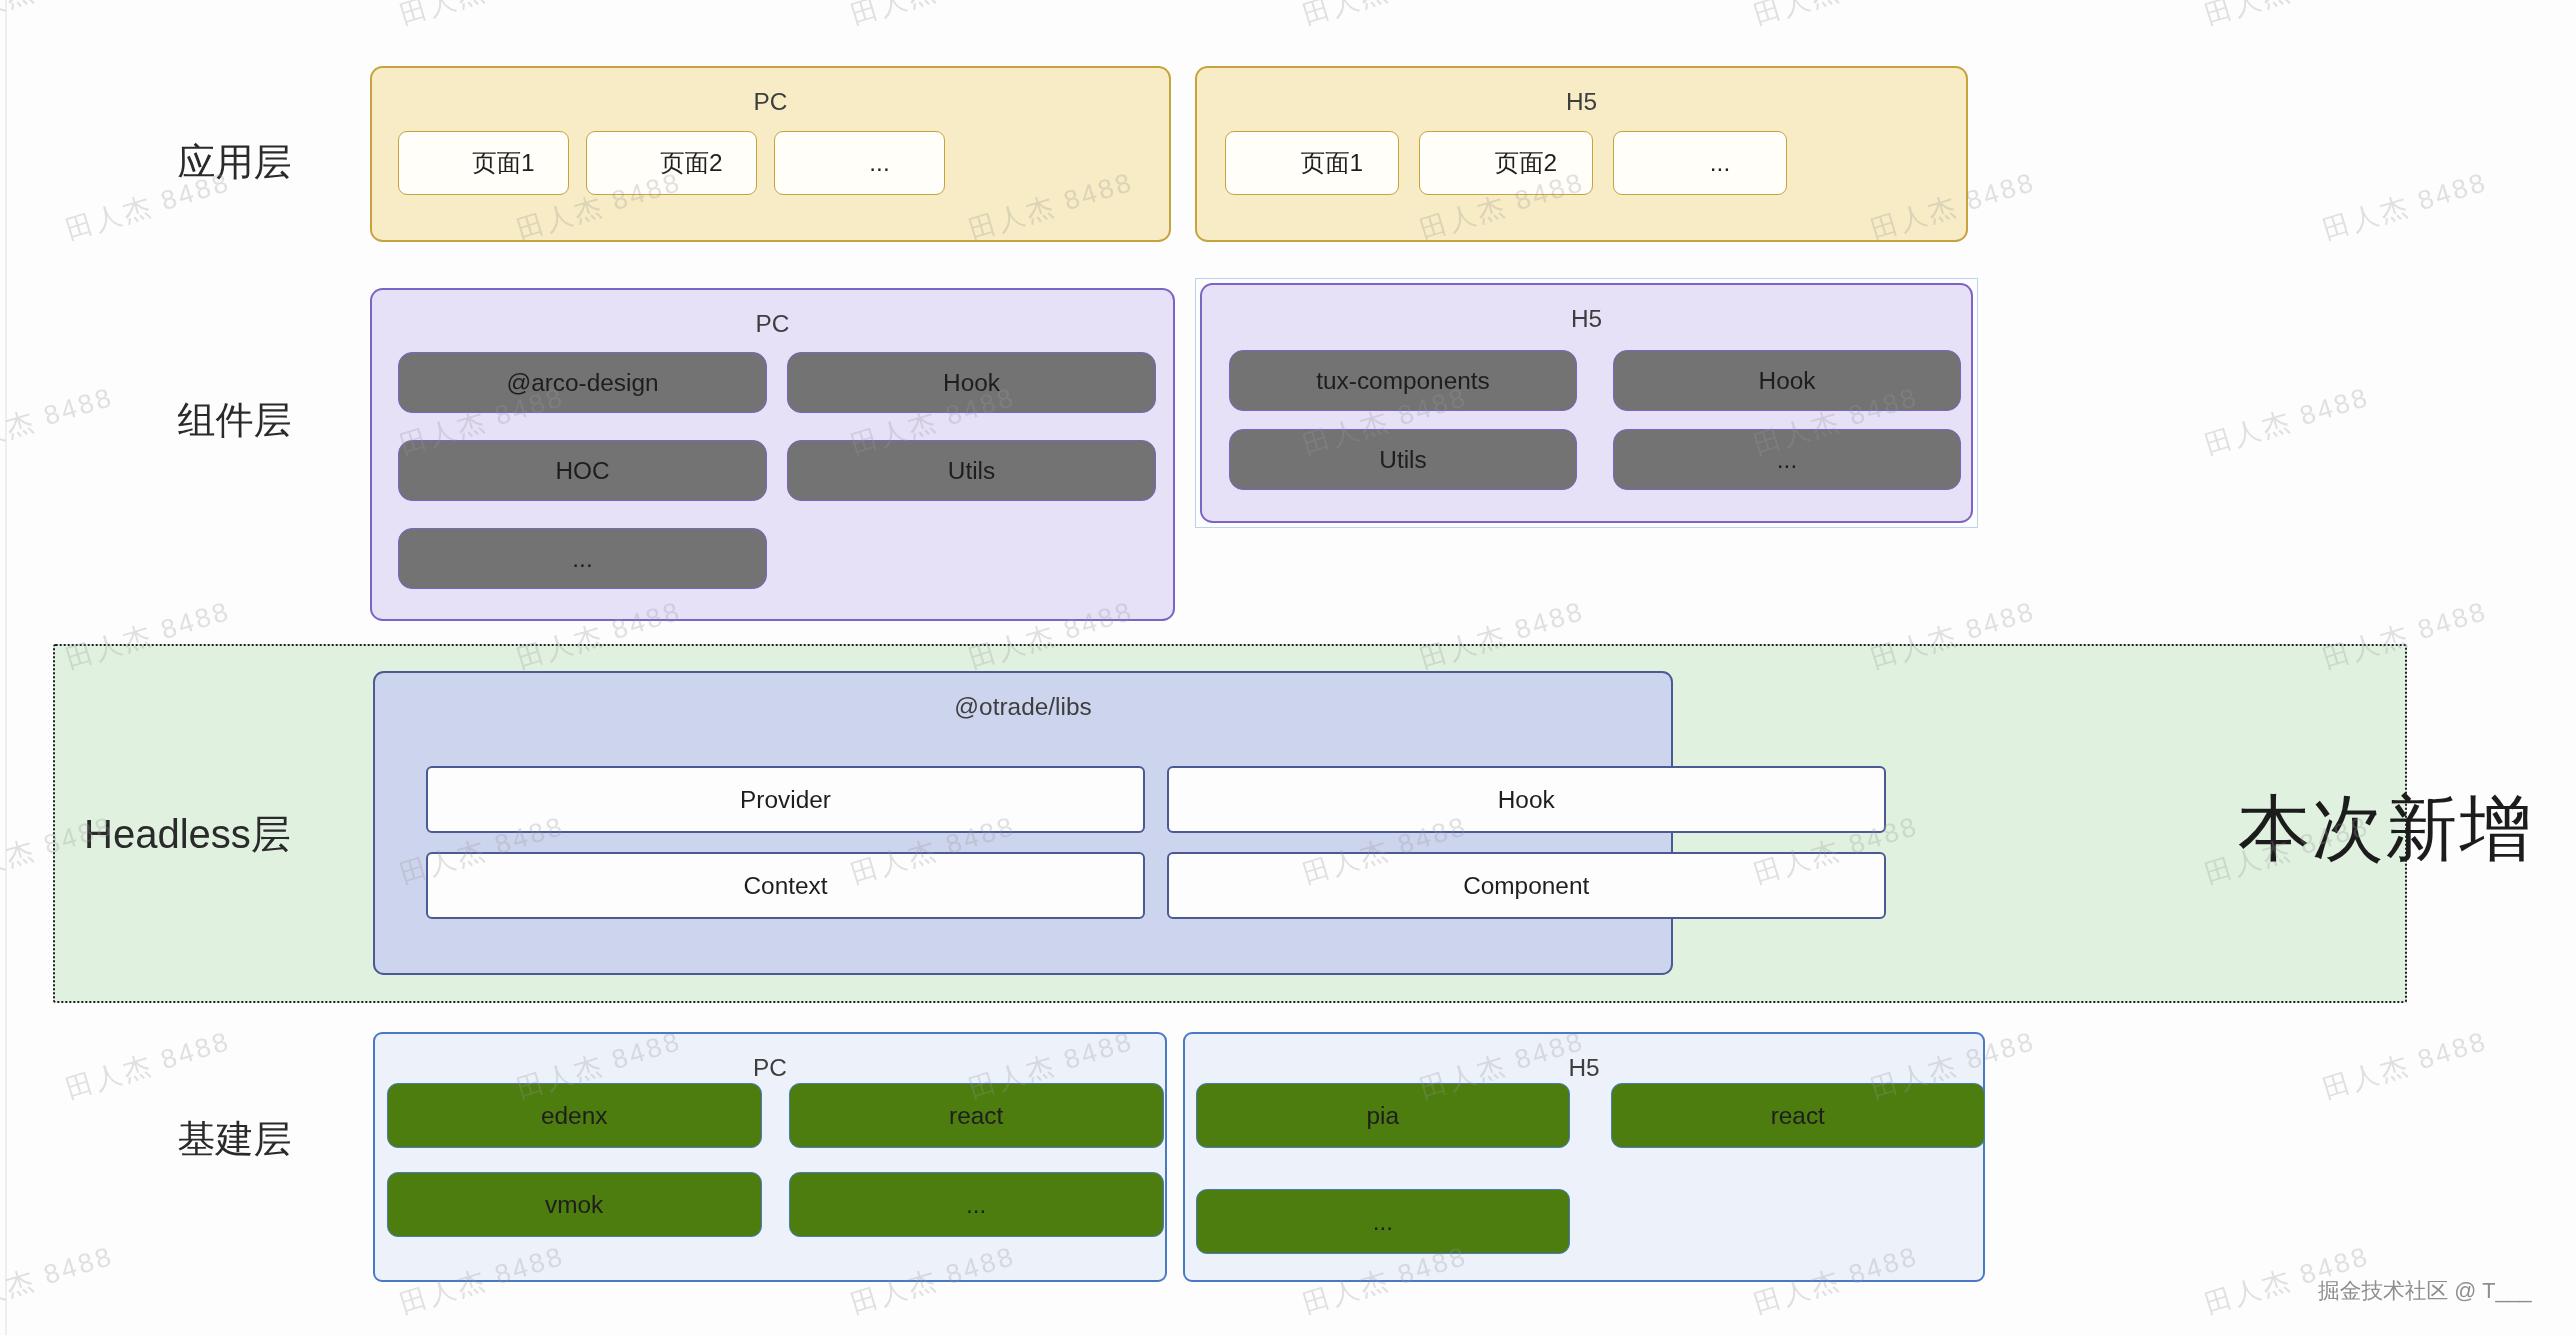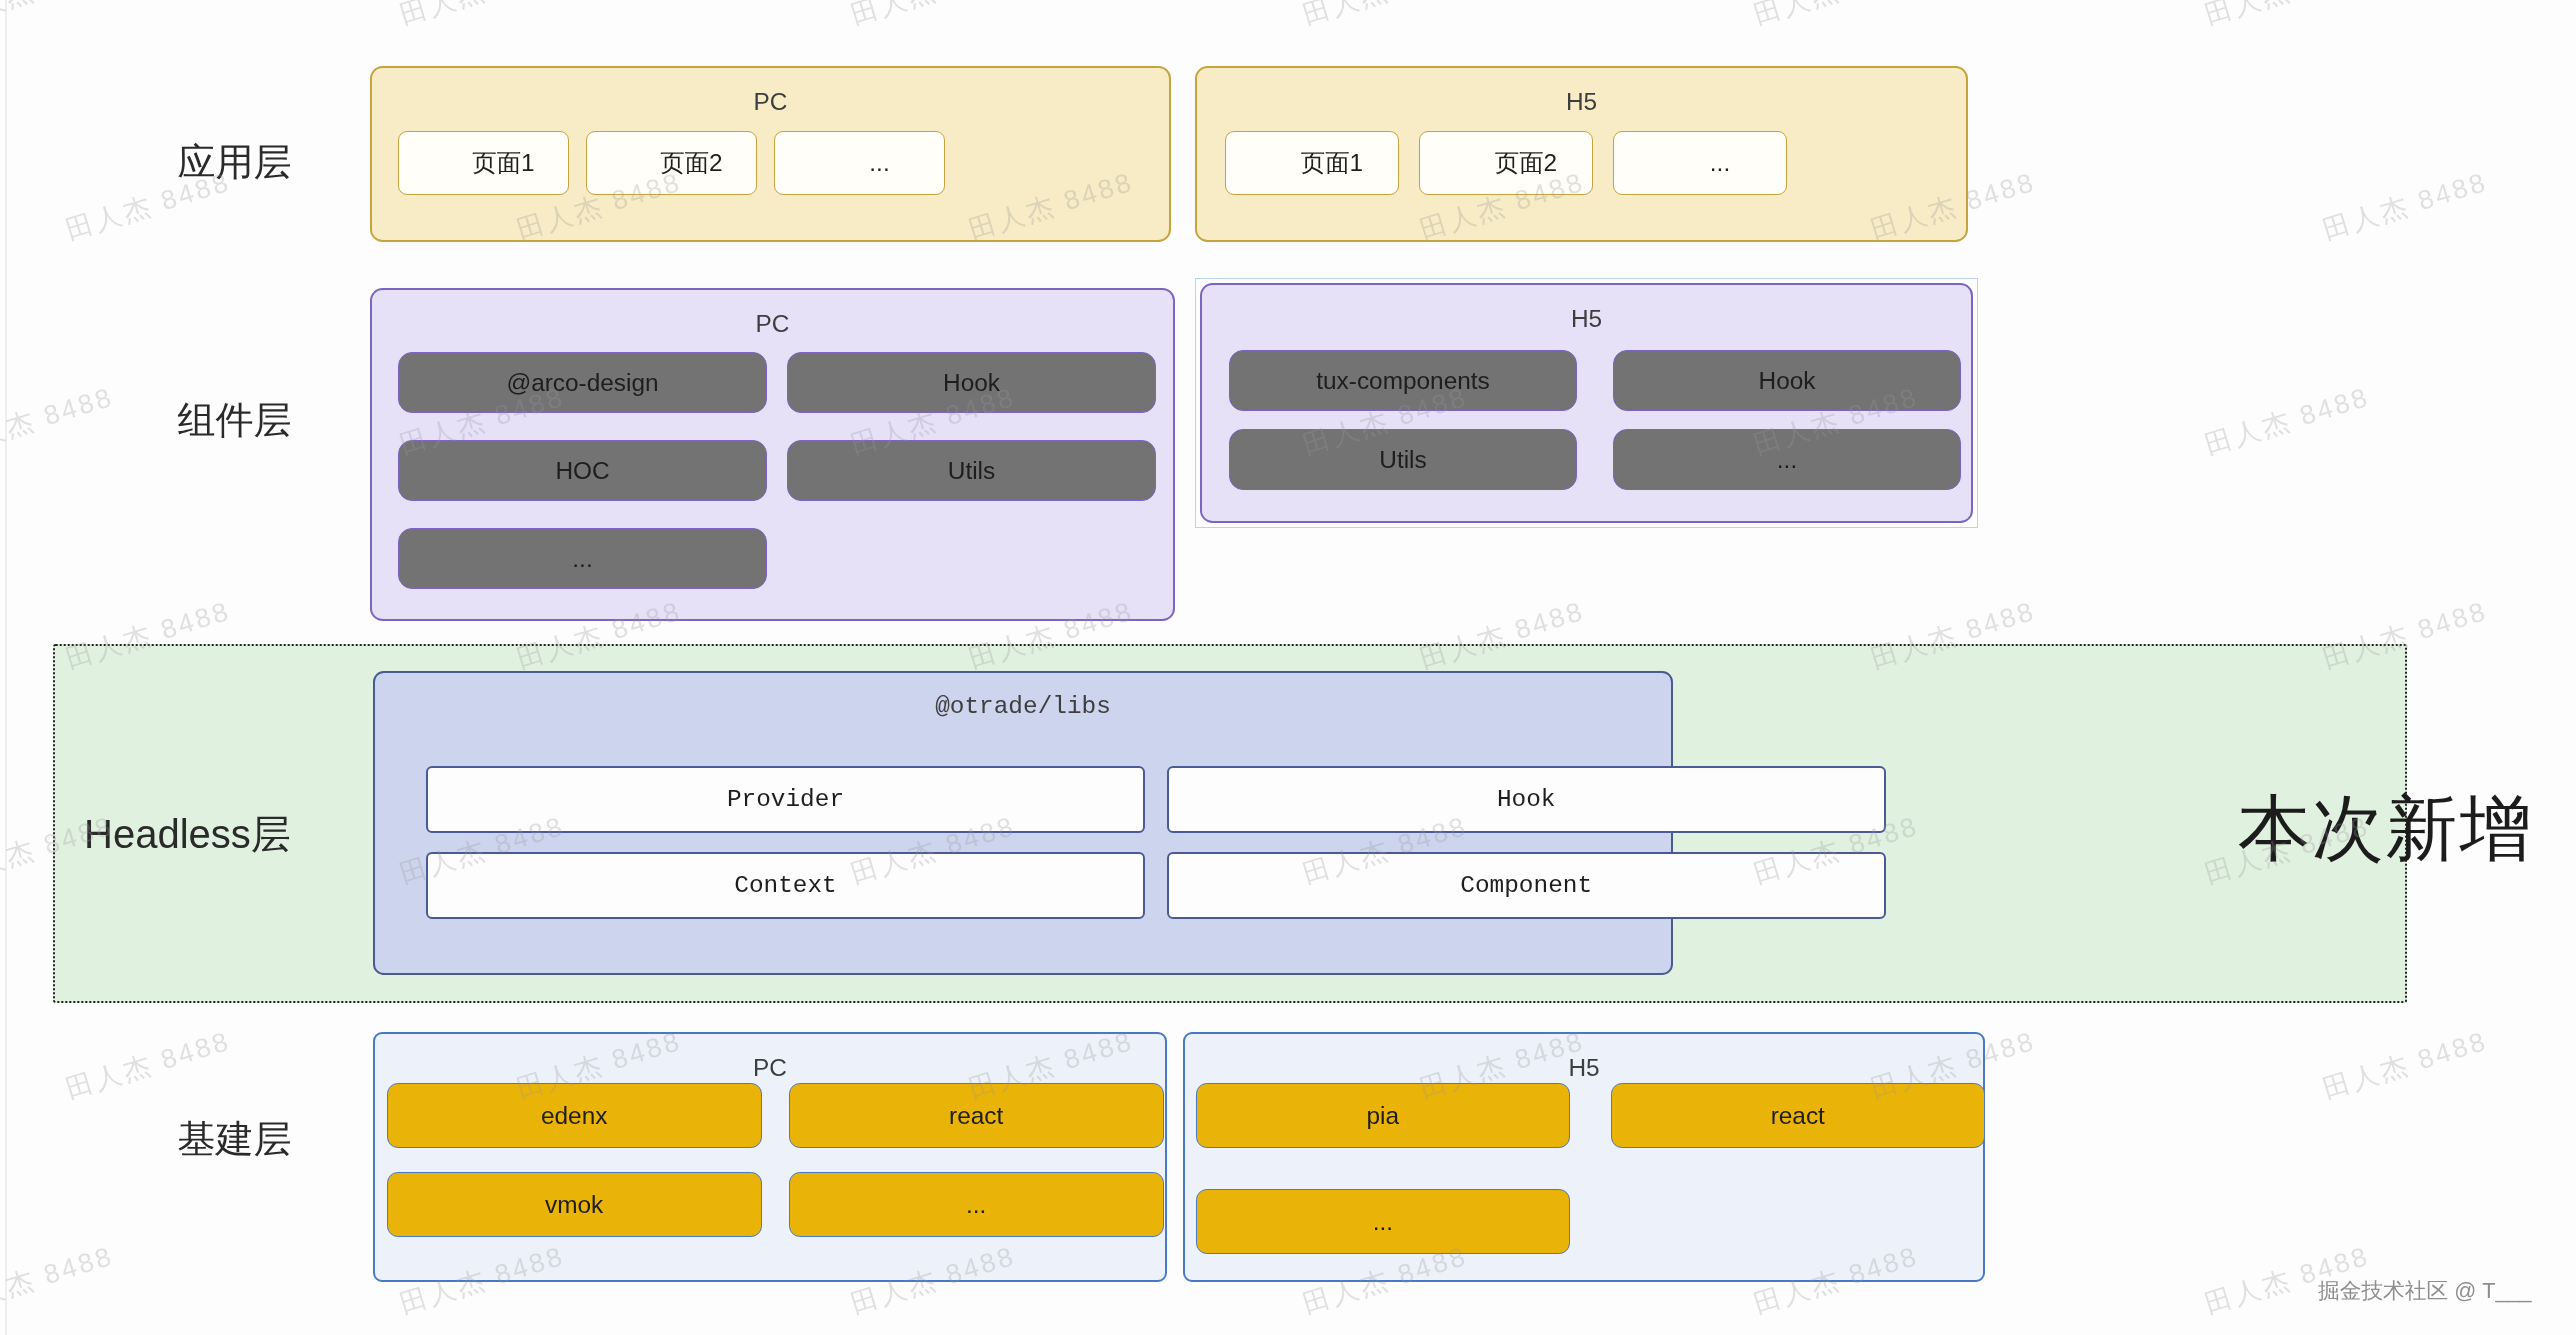--- a/index.html
+++ b/index.html
@@ -35,21 +35,21 @@
   .theme-yellow{background:#f7ecc5;border:2.7px solid #c7a33e;border-radius:12.6px;}
   .theme-yellow .item{background:#fffef8;border:1.8px solid #c7a33e;border-radius:9px;padding-left:40px;}
   
   .theme-purple{background:#e7e1f8;border:2.7px solid #7c64c5;border-radius:12.6px;}
   .theme-purple .item{background:#737373;border:1.8px solid #7c64c5;border-radius:14px;}
   
   .theme-slate{background:#cdd5ee;border:2.7px solid #4b5a92;border-radius:10.8px;}
   .theme-slate .item{background:#fdfdfe;border:2.7px solid #4b5a92;border-radius:6px;}
   
   .theme-blue{background:#edf2fa;border:2.7px solid #4879c5;border-radius:9px;}
-  .theme-blue .item{background:#eab308;border:1.8px solid #4879c5;border-radius:10.8px;}
+  .theme-blue .item{background:#4d7c0f;border:1.8px solid #4879c5;border-radius:10.8px;}
 
   
   .g-app-pc{left:370px;top:66px;width:801px;height:176px;}
   .g-app-pc .items{top:63px;left:26px;grid-template-columns:repeat(3,171px);column-gap:17px;}
   .g-app-pc .item{height:64px;}
 
   .g-app-h5{left:1195px;top:66px;width:773px;height:176px;}
   .g-app-h5 .items{top:63px;left:28px;grid-template-columns:repeat(3,174px);column-gap:20px;}
   .g-app-h5 .item{height:64px;}
 
@@ -57,21 +57,21 @@
   .g-comp-pc .items{top:62px;left:26px;grid-template-columns:repeat(2,369px);
                     column-gap:20px;row-gap:27px;}
   .g-comp-pc .item{height:61px;}
 
   .g-comp-h5{left:1200px;top:283px;width:773px;height:240px;}
   .g-comp-h5::before{content:'';position:absolute;inset:-7.2px;border:1.8px solid #b9d4f1;}
   .g-comp-h5 .items{top:65px;left:27px;grid-template-columns:repeat(2,348px);
                     column-gap:36px;row-gap:18px;}
   .g-comp-h5 .item{height:61px;}
 
-  .g-headless{left:373px;top:671px;width:1300px;height:304px;font-family:Liberation Mono, monospace;}
+  .g-headless{left:373px;top:671px;width:1300px;height:304px;}
   .g-headless .items{top:93px;left:51px;grid-template-columns:repeat(2,719px);
                      column-gap:21.7px;row-gap:19px;}
   .g-headless .item{height:67px;}
 
   .g-infra-pc{left:373px;top:1032px;width:794px;height:250px;}
   .g-infra-pc .items{top:49px;left:11.7px;grid-template-columns:repeat(2,375px);
                      column-gap:27px;row-gap:24.4px;}
   .g-infra-pc .item{height:65px;}
 
   .g-infra-h5{left:1183px;top:1032px;width:802px;height:250px;}

